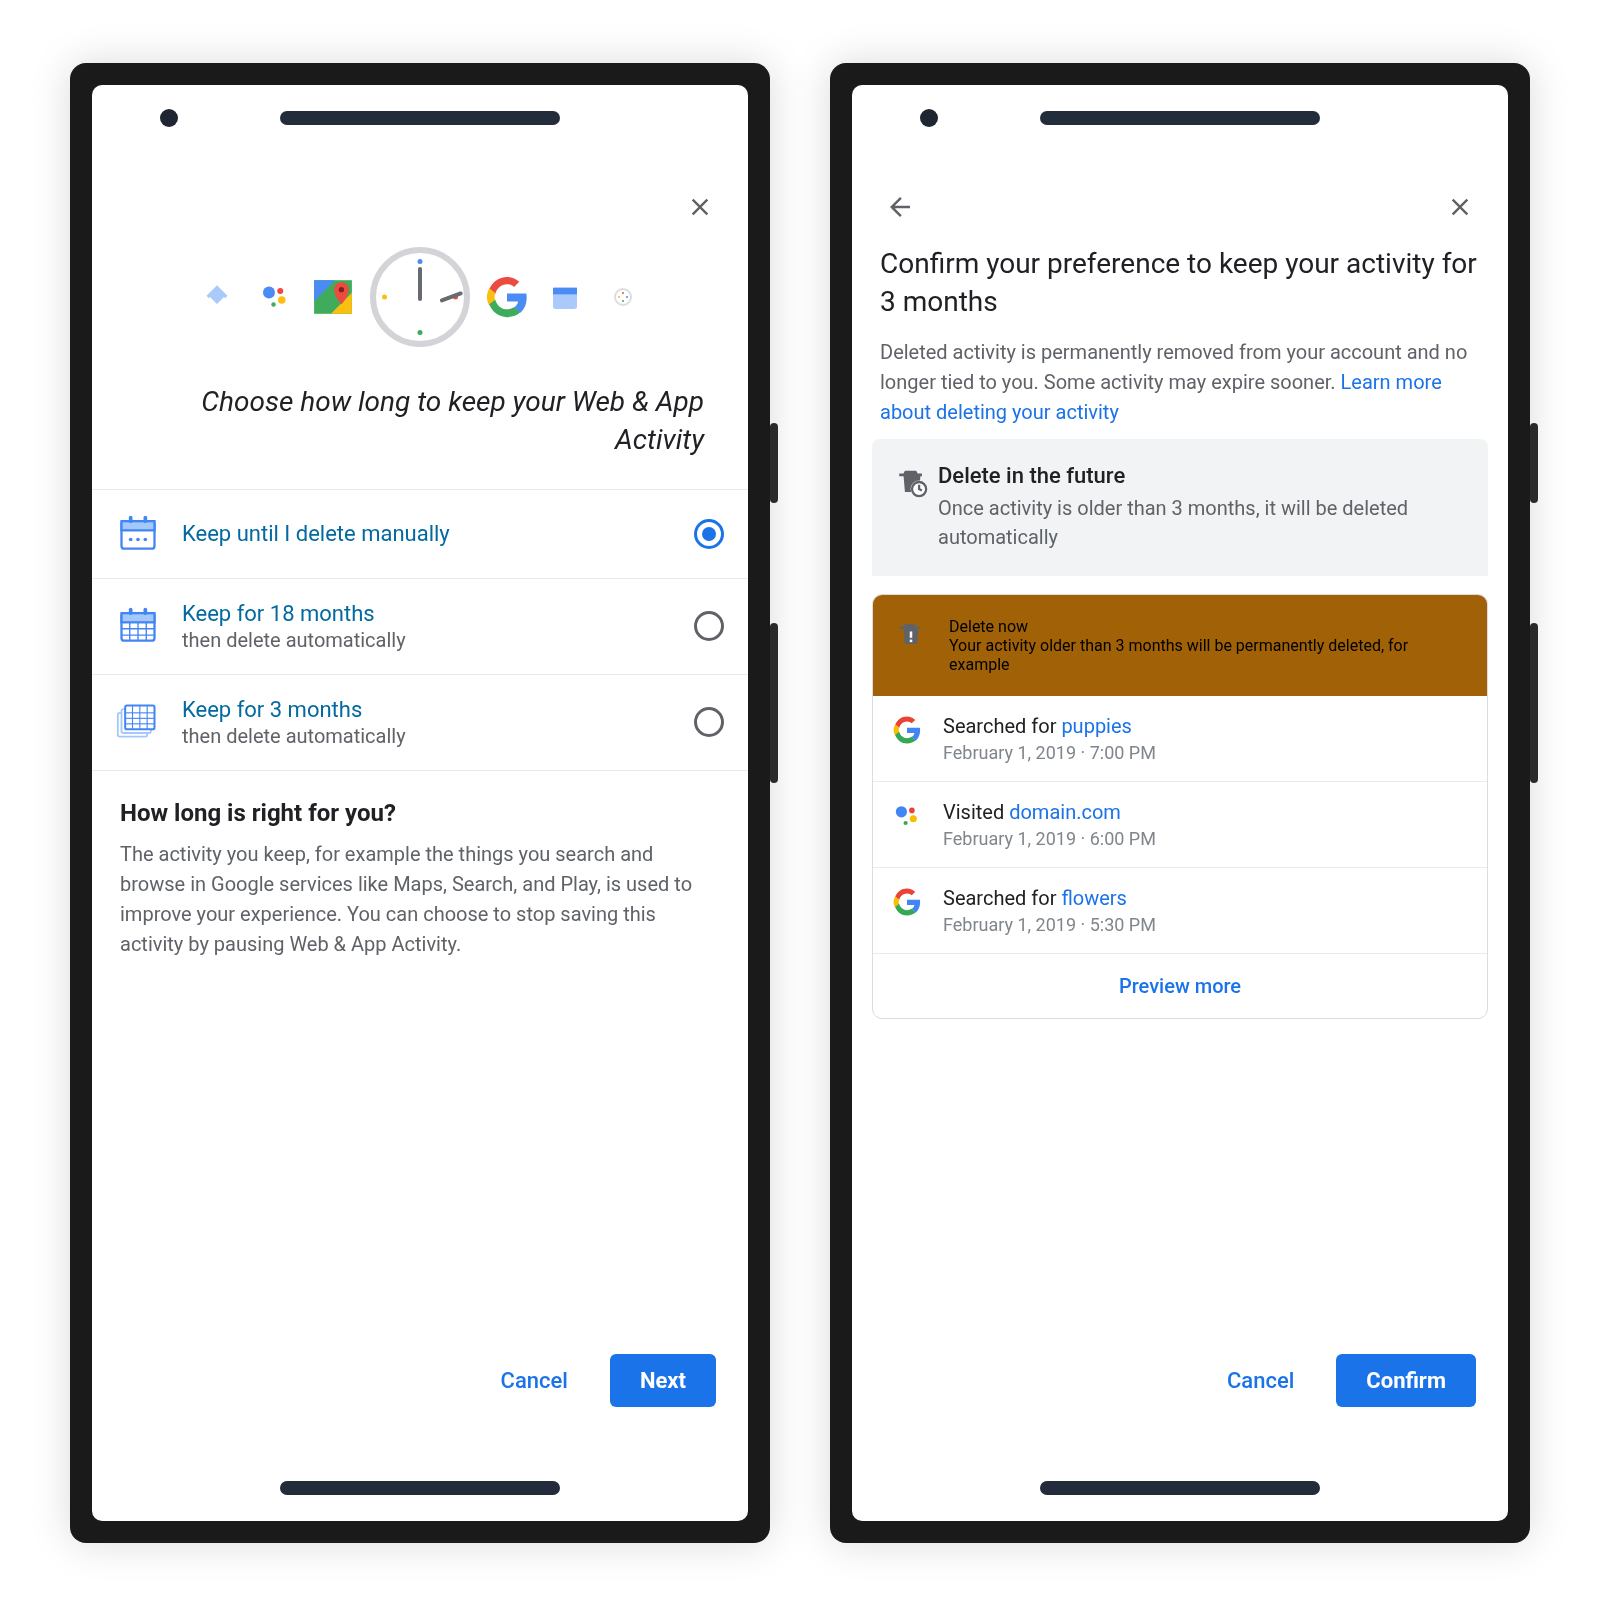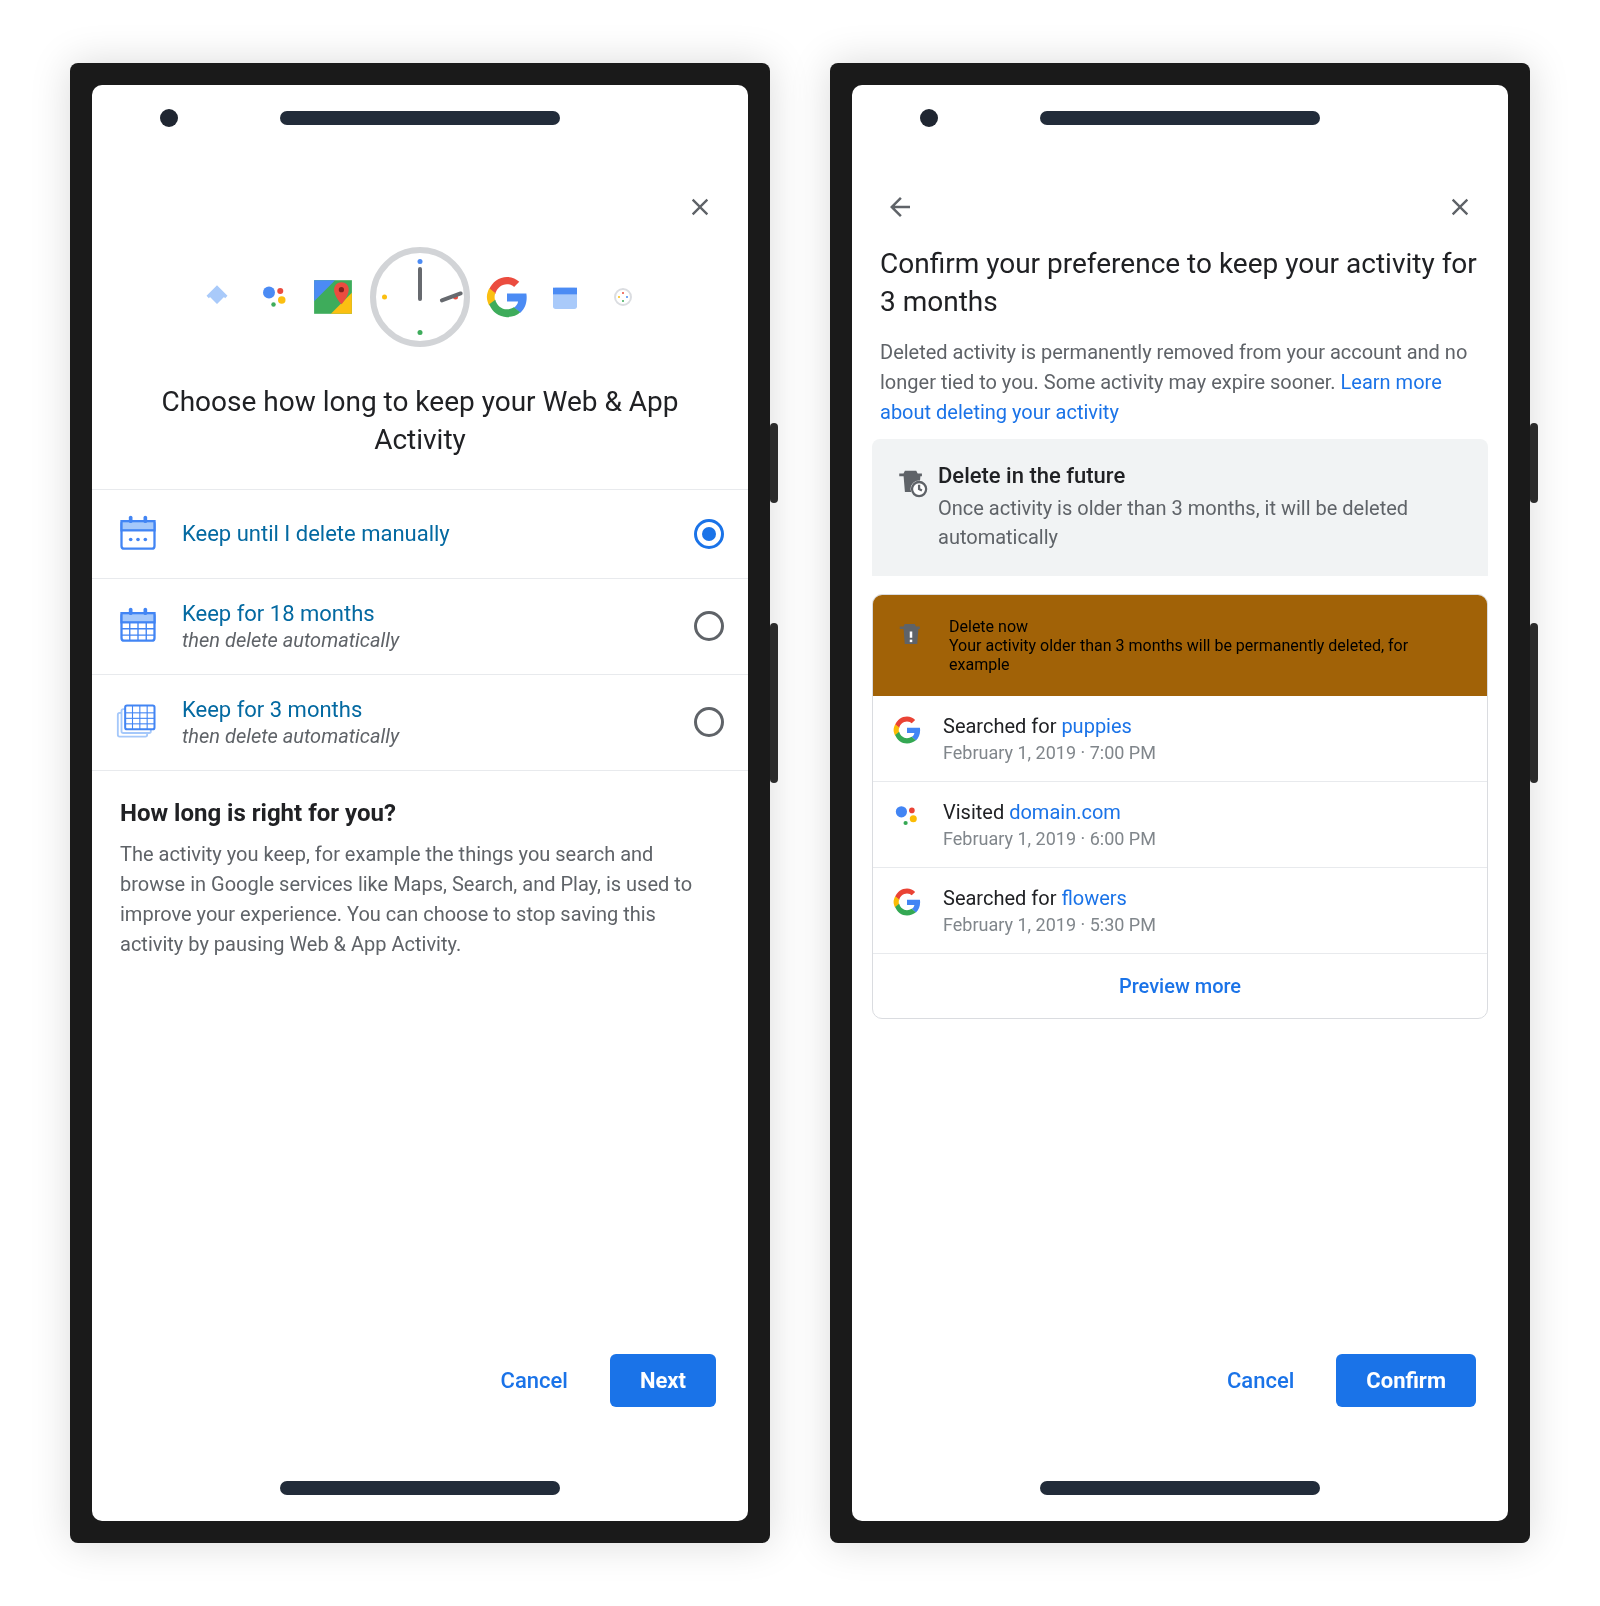--- a/index.html
+++ b/index.html
@@ -10,21 +10,21 @@
     height: 1606px;
     display: flex;
     justify-content: center;
     align-items: center;
     gap: 60px;
   }
   .phone {
     width: 700px;
     height: 1480px;
     background: #1a1a1a;
-    border-radius: 8px;
+    border-radius: 16px;
     padding: 22px;
     position: relative;
     box-shadow: 0 0 40px rgba(0,0,0,0.15);
   }
   .phone::before {
     content: "";
     position: absolute;
     top: 48px;
     left: 50%;
     transform: translateX(-50%);
@@ -118,25 +118,26 @@
   .hero .clock::before { width:4px; height:34px; top:14px; transform: translateX(-50%); border-radius:2px;}
   .hero .clock::after { width:4px; height:24px; top:24px; left:70%; transform: rotate(70deg); border-radius:2px;}
   .hero .dot { position:absolute; width:5px; height:5px; border-radius:50%; }
   .hero .d1{background:#4285F4; top:6px; left:50%; transform:translateX(-50%);}
   .hero .d2{background:#EA4335; top:50%; right:6px; transform:translateY(-50%);}
   .hero .d3{background:#34A853; bottom:6px; left:50%; transform:translateX(-50%);}
   .hero .d4{background:#FBBC05; top:50%; left:6px; transform:translateY(-50%);}
   .hero .mini { width:42px; height:42px; display:flex; align-items:center; justify-content:center; }
   .title {
     font-size: 28px;
-    text-align: center;
+    text-align: right;
     color: #202124;
     line-height: 1.35;
     margin: 16px 20px 30px 20px;
     font-weight: 400;
+    font-style: italic;
   }
   .title2 {
     font-size: 28px;
     color: #202124;
     line-height: 1.35;
     margin: 10px 4px 16px 4px;
     font-weight: 400;
   }
   .option-list {
     border-top: 1px solid #e8eaed;
@@ -145,21 +146,21 @@
   .option {
     display: flex;
     align-items: center;
     padding: 22px 24px;
     border-bottom: 1px solid #e8eaed;
     gap: 22px;
   }
   .option .oicon { width: 44px; height: 44px; flex-shrink:0; }
   .option .olabel { flex:1; }
   .option .olabel .primary { font-size: 22px; color: #0369a1; }
-  .option .olabel .secondary { font-size: 20px; color: #5f6368; margin-top:2px;font-style:italic; }
+  .option .olabel .secondary { font-size: 20px; color: #5f6368; margin-top:2px; }
   .radio {
     width: 30px; height: 30px;
     border: 3px solid #5f6368;
     border-radius: 50%;
     flex-shrink: 0;
     position: relative;
   }
   .radio.selected { border-color: #1a73e8; }
   .radio.selected::after {
     content:"";

